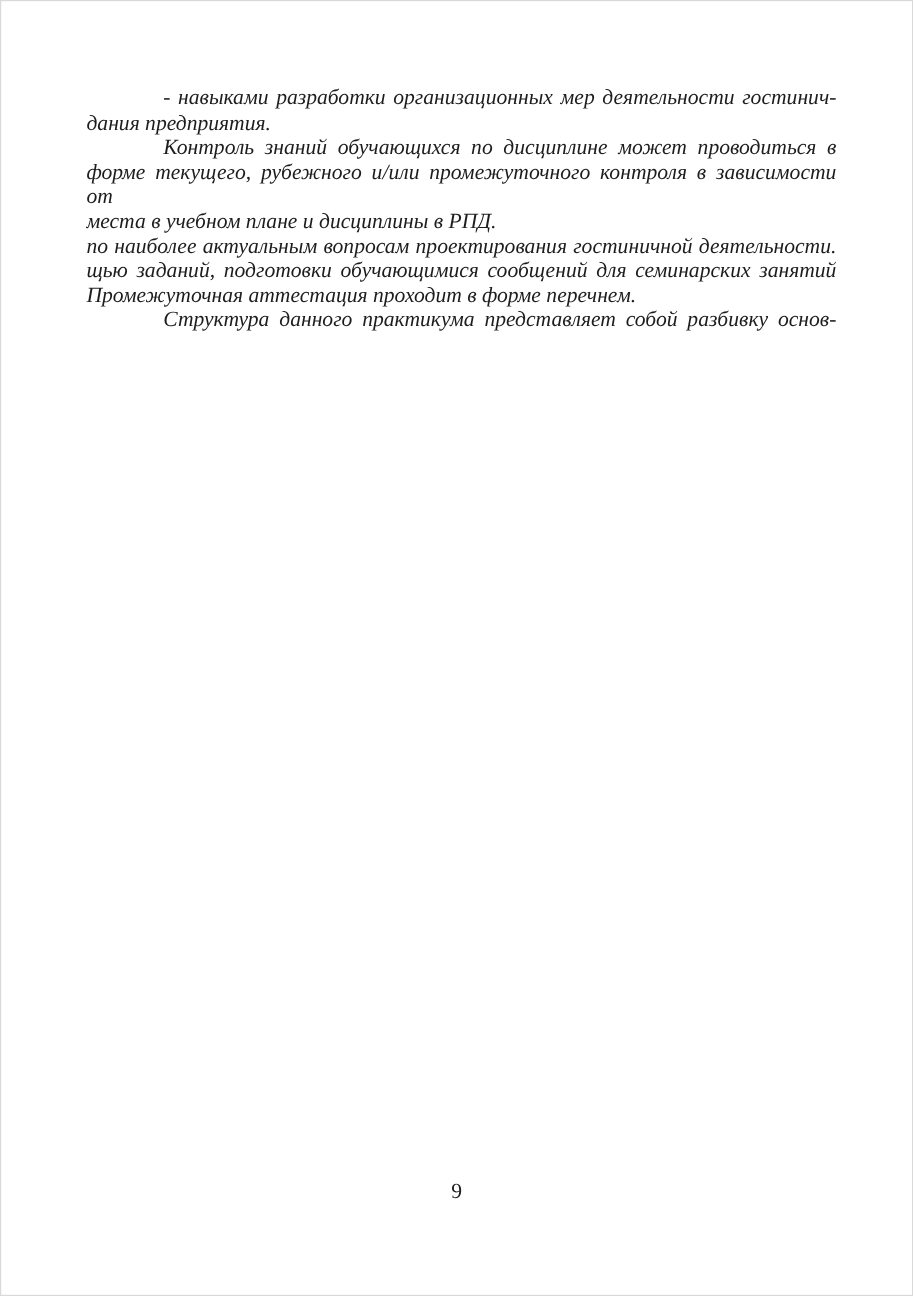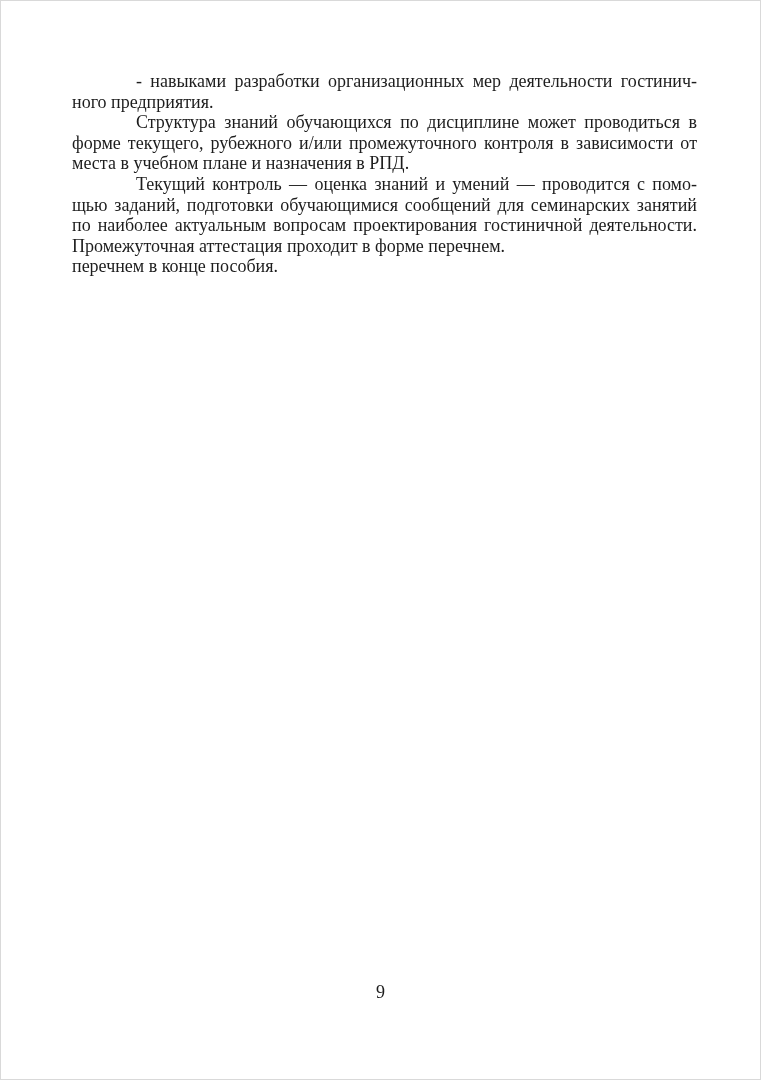--- a/index.html
+++ b/index.html
@@ -26,51 +26,51 @@
     top: 70px;
     width: 625px;
     font-size: 18px;
     line-height: 20.6px;
     color: var(--ink);
   }
   .para { margin: 0; }
   .line {
     text-align: justify;
     text-align-last: justify;
+    font-style: italic;
   }
   .line.first { text-indent: 64px; }
   .line.last { text-align-last: left; }
   .page-number {
     position: absolute;
     top: 981px;
     left: 0;
     width: 100%;
     text-align: center;
     font-size: 18px;
     color: var(--ink);
   }
 </style>
 </head>
 <body>
 
 <div class="page">
   <div class="text-block">
       <div class="para">
         <div class="line first">- навыками разработки организационных мер деятельности гостинич-</div>
-        <div class="line last">ного предприятия.</div>
+        <div class="line last">дания предприятия.</div>
       </div>
       <div class="para">
-        <div class="line first">Структура знаний обучающихся по дисциплине может проводиться в</div>
+        <div class="line first">Контроль знаний обучающихся по дисциплине может проводиться в</div>
         <div class="line">форме текущего, рубежного и/или промежуточного контроля в зависимости от</div>
-        <div class="line last">места в учебном плане и назначения в РПД.</div>
+        <div class="line last">места в учебном плане и дисциплины в РПД.</div>
       </div>
       <div class="para">
-        <div class="line first">Текущий контроль — оценка знаний и умений — проводится с помо-</div>
+        <div class="line">по наиболее актуальным вопросам проектирования гостиничной деятельности.</div>
         <div class="line">щью заданий, подготовки обучающимися сообщений для семинарских занятий</div>
-        <div class="line">по наиболее актуальным вопросам проектирования гостиничной деятельности.</div>
         <div class="line last">Промежуточная аттестация проходит в форме перечнем.</div>
       </div>
       <div class="para">
-        <div class="line last">перечнем в конце пособия.</div>
+        <div class="line first">Структура данного практикума представляет собой разбивку основ-</div>
       </div>
     </div>
   <div class="page-number">9</div>
 </div>
 
 </body></html>

